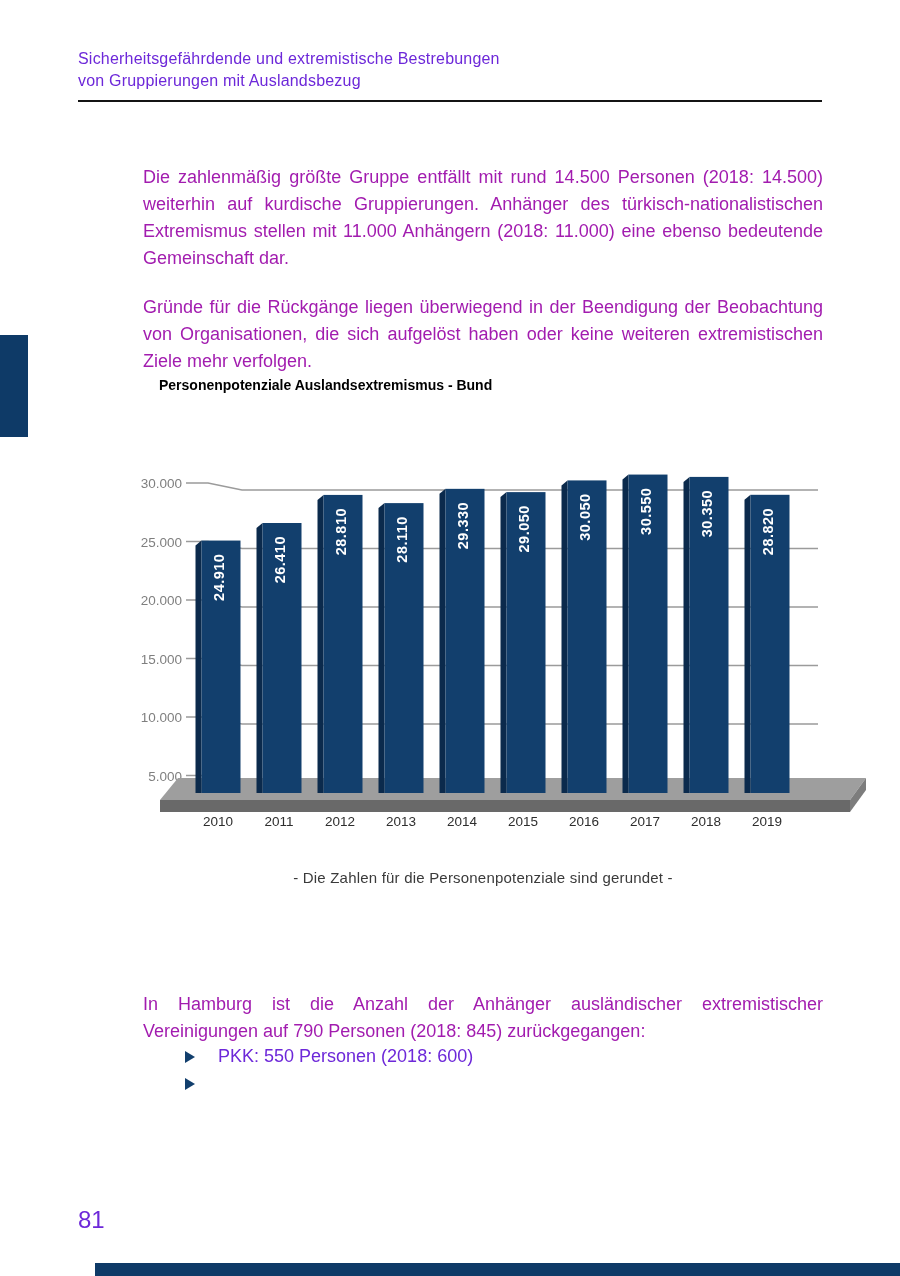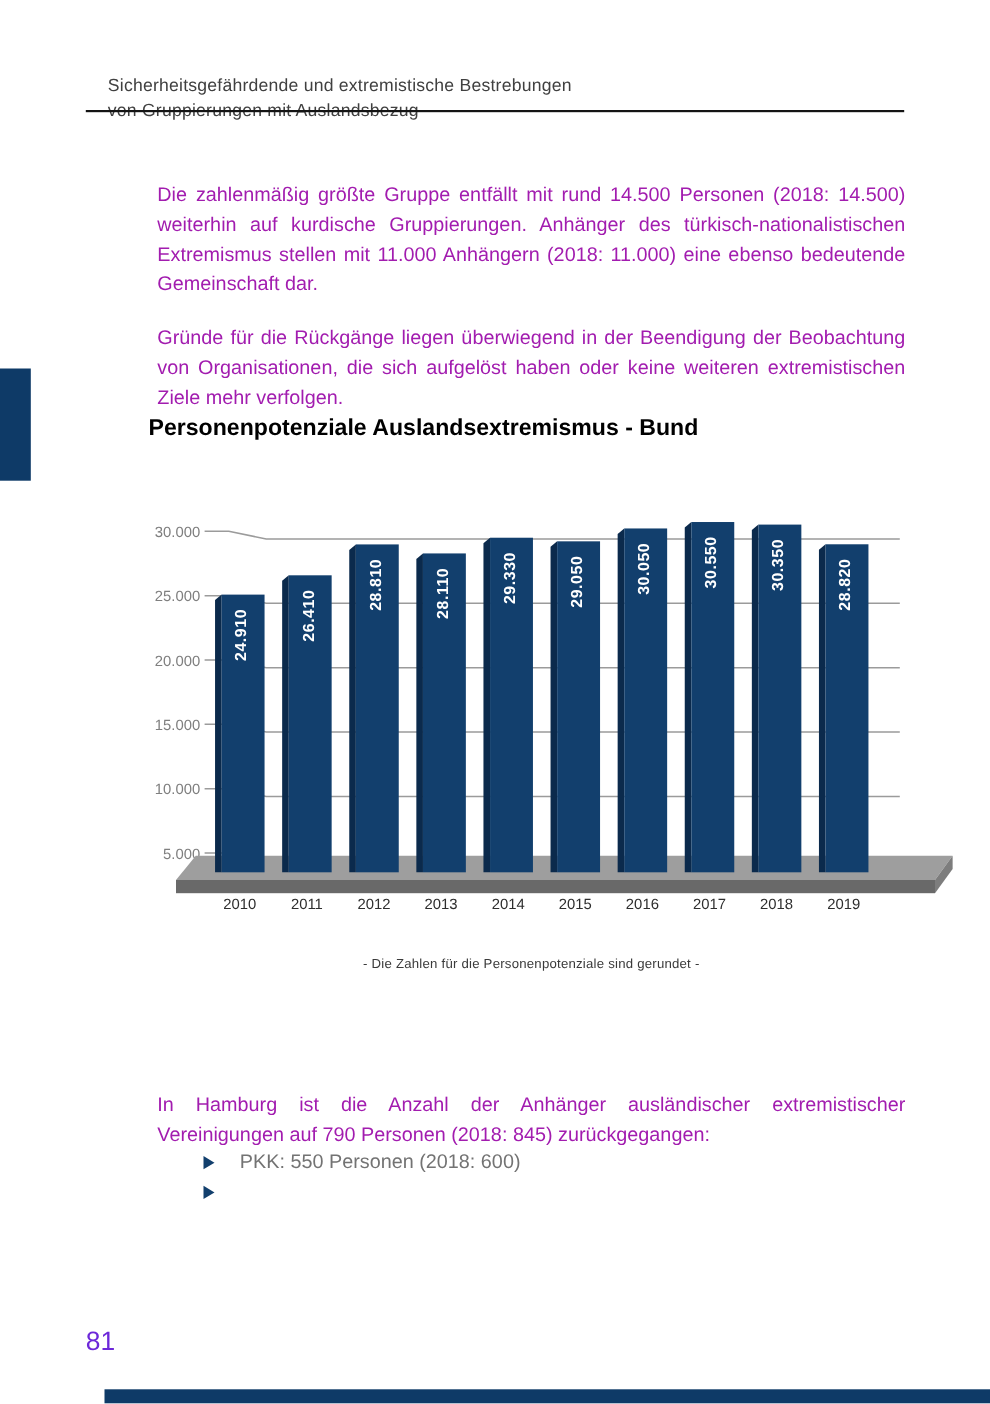--- a/index.html
+++ b/index.html
@@ -1,51 +1,51 @@
 <!DOCTYPE html>
 <html lang="de"><head>
 <meta charset="utf-8">
 <style>
   html,body{margin:0;padding:0;}
   body{
     width:900px;height:1276px;position:relative;background:#ffffff;
     font-family:"Liberation Sans",sans-serif;color:#1a1a1a;overflow:hidden;
   }
   .header{
-    position:absolute;left:78px;top:68px;width:744px;
-    font-size:16px;line-height:22px;color:#404040;letter-spacing:0.2px;margin-left:20px;
+    position:absolute;left:78px;top:48px;width:744px;
+    font-size:16px;line-height:22px;color:#6d28d9;letter-spacing:0.2px;
   }
   .header-rule{
     position:absolute;left:78px;top:100px;width:744px;height:2px;background:#141414;
   }
   .side-tab{
     position:absolute;left:0;top:335px;width:28px;height:102px;background:#0e3a67;
   }
   .body-par{
     position:absolute;left:143px;width:680px;
     font-size:18px;line-height:27px;text-align:justify;color:#a21caf;
   }
   .p1{top:146px;}
   .p2{top:276px;}
   .p3{top:966px;text-align:justify;margin-top:25px;}
   .chart-heading{
-    position:absolute;left:135px;top:377px;width:680px;
-    font-size:21px;font-weight:bold;color:#000;
+    position:absolute;left:159px;top:377px;width:680px;
+    font-size:14px;font-weight:bold;color:#000;
   }
   .chart-wrap{position:absolute;left:0;top:430px;width:772px;height:412px;}
   .caption{
     position:absolute;left:143px;top:869px;width:680px;text-align:center;
-    font-size:12px;color:#3a3a3a;letter-spacing:0.2px;
+    font-size:15px;color:#3a3a3a;letter-spacing:0.2px;
   }
   .bullet-list{
     position:absolute;left:185px;top:1043px;width:640px;
     list-style:none;margin:0;padding:0;
   }
   .bullet-item{
-    display:flex;align-items:flex-start;font-size:18px;line-height:27px;color:#737373;
+    display:flex;align-items:flex-start;font-size:18px;line-height:27px;color:#6d28d9;
   }
   .bullet-marker{
     flex:0 0 auto;width:0;height:0;margin:8px 0 0 0;
     border-left:10px solid #123f6d;border-top:6px solid transparent;border-bottom:6px solid transparent;
   }
   .bullet-text{margin-left:23px;}
   .page-number{
     position:absolute;left:78px;top:1206px;font-size:24px;color:#6d28d9;text-align:right;
   }
   .bottom-bar{

